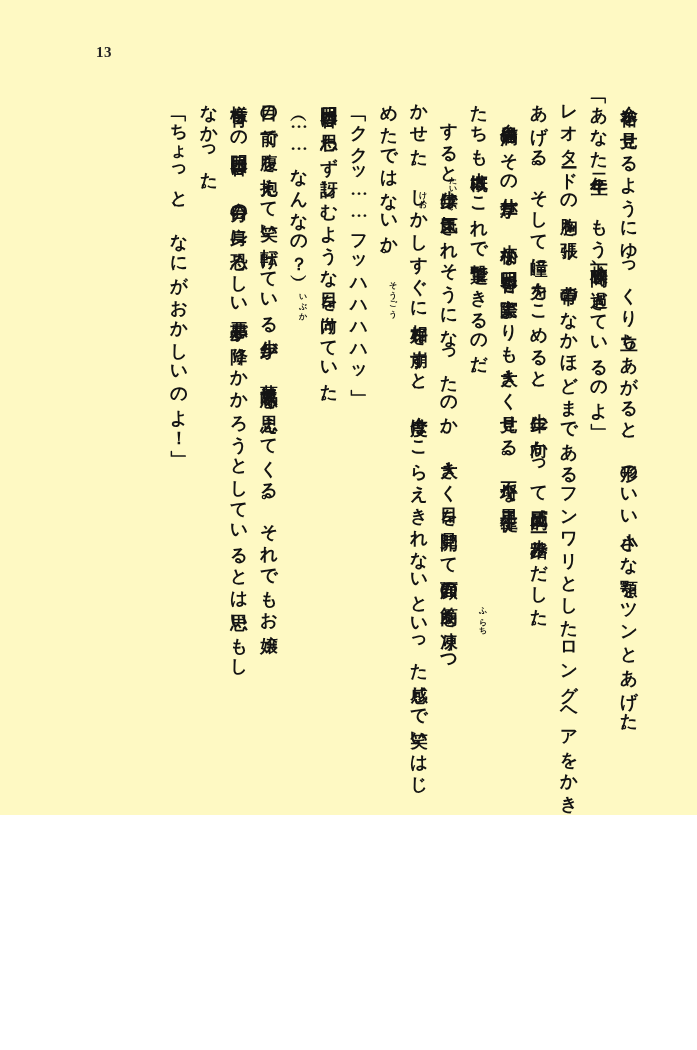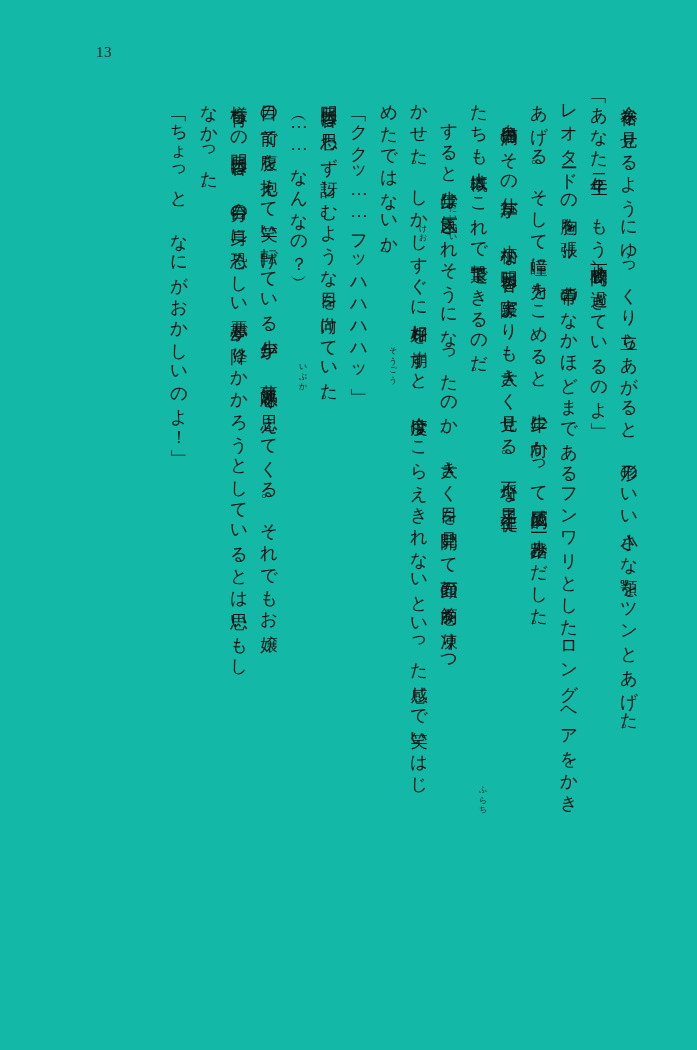--- a/index.html
+++ b/index.html
@@ -10,23 +10,24 @@
   body {
     width: 697px;
     height: 1050px;
     font-family: "Liberation Serif", "DejaVu Serif", serif;
     color: #1a1a1a;
     overflow: hidden;
   }
   .page {
     position: relative;
     width: 697px;
-    height: 1050px;
-    background: #14b8a6;
+    height: 815px;
+    background: #fef9c3;
     box-sizing: border-box;
+    font-weight: bold;
   }
   .page-number {
     position: absolute;
     top: 44px;
     left: 96px;
     font-size: 15px;
     font-family: "Liberation Serif", "DejaVu Serif", serif;
     color: #222;
     letter-spacing: 0.5px;
   }

